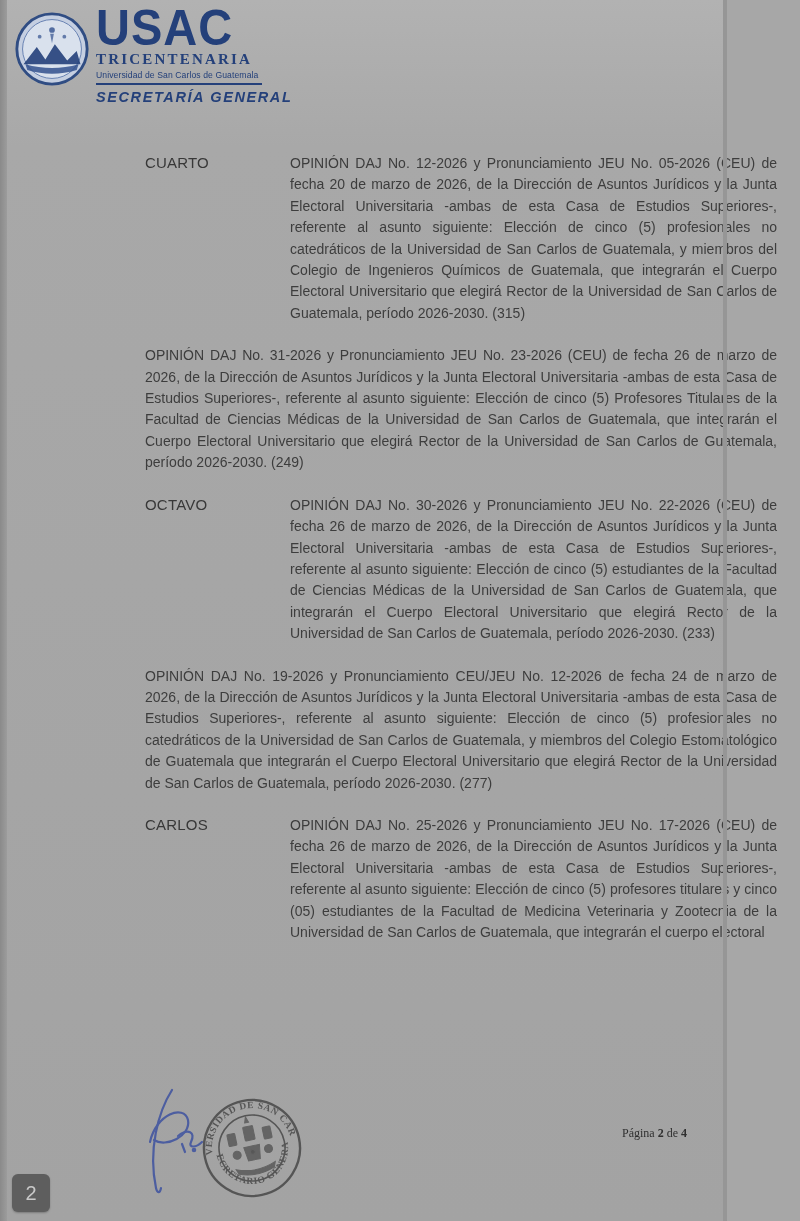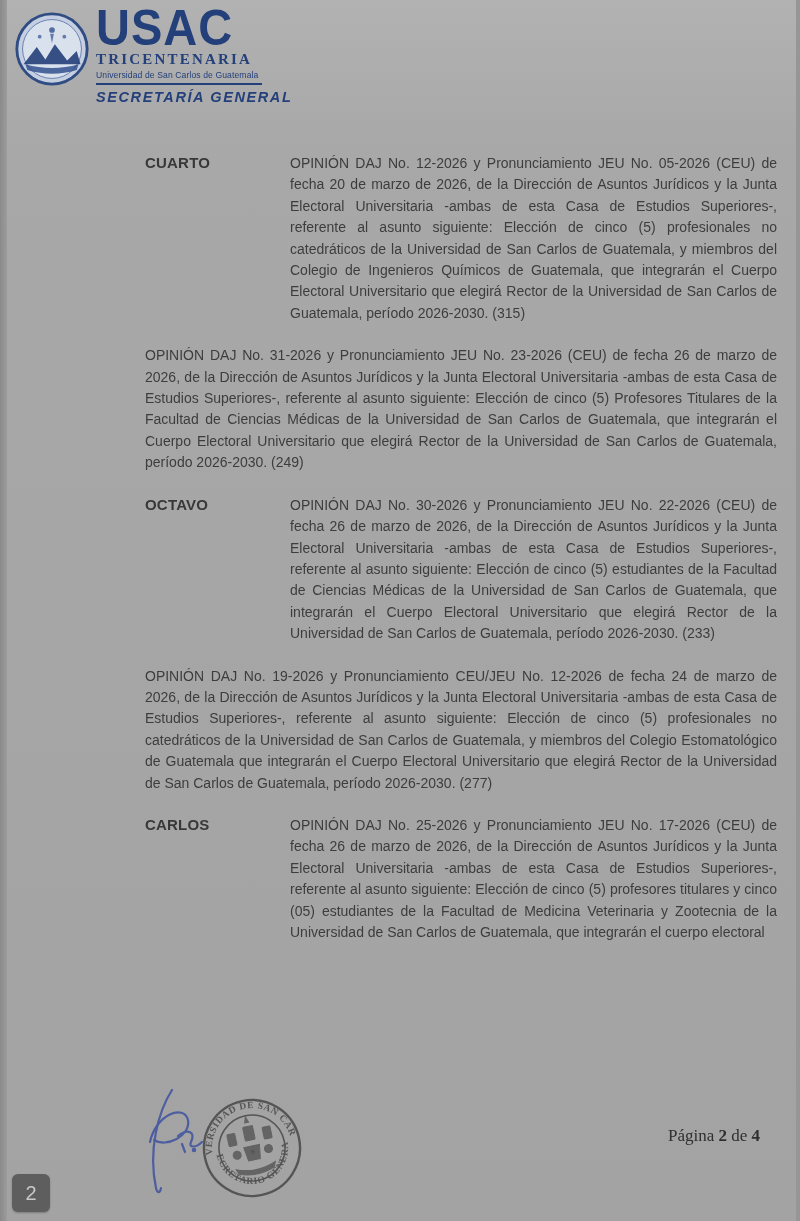--- a/index.html
+++ b/index.html
@@ -2,21 +2,21 @@
 <html><head>
 <meta charset="utf-8">
 <style>
   * { margin:0; padding:0; box-sizing:border-box; }
   html,body { width:800px; height:1221px; overflow:hidden; }
   body {
     font-family:"Liberation Sans","DejaVu Sans",sans-serif;
     background:#a7a7a7;
   }
   .page {
-    position:relative; width:800px; height:1221px;
+    position:relative; width:727px; height:1221px;
     background:linear-gradient(180deg,#b2b2b2 0%,#a8a8a8 12%,#a3a3a3 100%);
   }
   .page::before { 
     content:""; position:absolute; left:0; top:0; width:7px; height:100%;
     background:linear-gradient(90deg,#8a8a8a,#9c9c9c); 
   }
   .page::after { 
     content:""; position:absolute; right:0; top:0; width:4px; height:100%;
     background:#969696;
   }
@@ -41,35 +41,35 @@
   .logo-rule { height:2px; background:#24407a; margin-top:3px; width:166px; }
   .secgen {
     font-size:14.5px; font-weight:bold; color:#24407a; letter-spacing:1.6px;
     margin-top:4px; white-space:nowrap;font-style:italic;
   }
 
   
   .content { position:absolute; left:145px; top:153px; width:632px; }
   .clause { display:flex; margin-bottom:21px; }
   .clause-label {
-    width:145px; flex:0 0 145px; font-size:15px; font-weight:bold;
+    width:145px; flex:0 0 145px; font-size:15px; font-weight:normal;
     color:#383838; letter-spacing:0.2px; padding-top:1px;
   }
   .clause-text {
     flex:1; font-size:14px; line-height:21.4px; color:#3d3d3d;
     text-align:justify; text-justify:inter-word;
   }
 
   
   .signature { position:absolute; left:138px; top:1084px; width:72px; height:116px; }
   .seal { position:absolute; left:196px; top:1084px; width:112px; height:130px; }
   .page-label {
     position:absolute; right:40px; top:1126px;
     font-family:"Liberation Serif","DejaVu Serif",serif;
-    font-size:17px; color:#2f2f2f;
+    font-size:12px; color:#2f2f2f;
   }
   .page-label b { font-weight:bold; }
   .viewer-badge {
     position:absolute; left:12px; top:1174px; width:38px; height:38px;
     background:#5e5e5e; border-radius:6px; color:#c9c9c9;
     font-size:20px; display:flex; align-items:center; justify-content:center;
     box-shadow:0 1px 2px rgba(0,0,0,0.25);
   }
 </style>
 </head>

